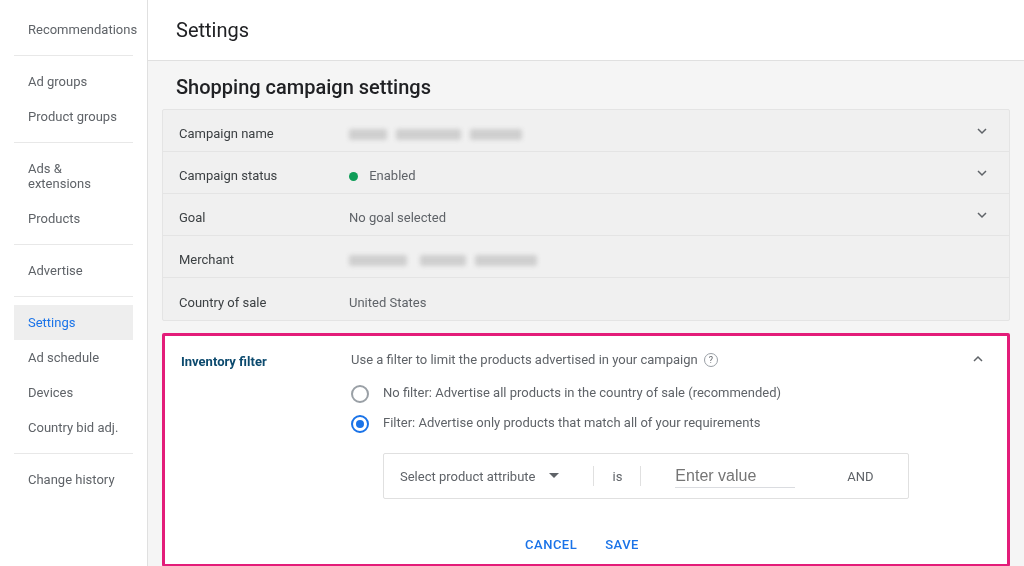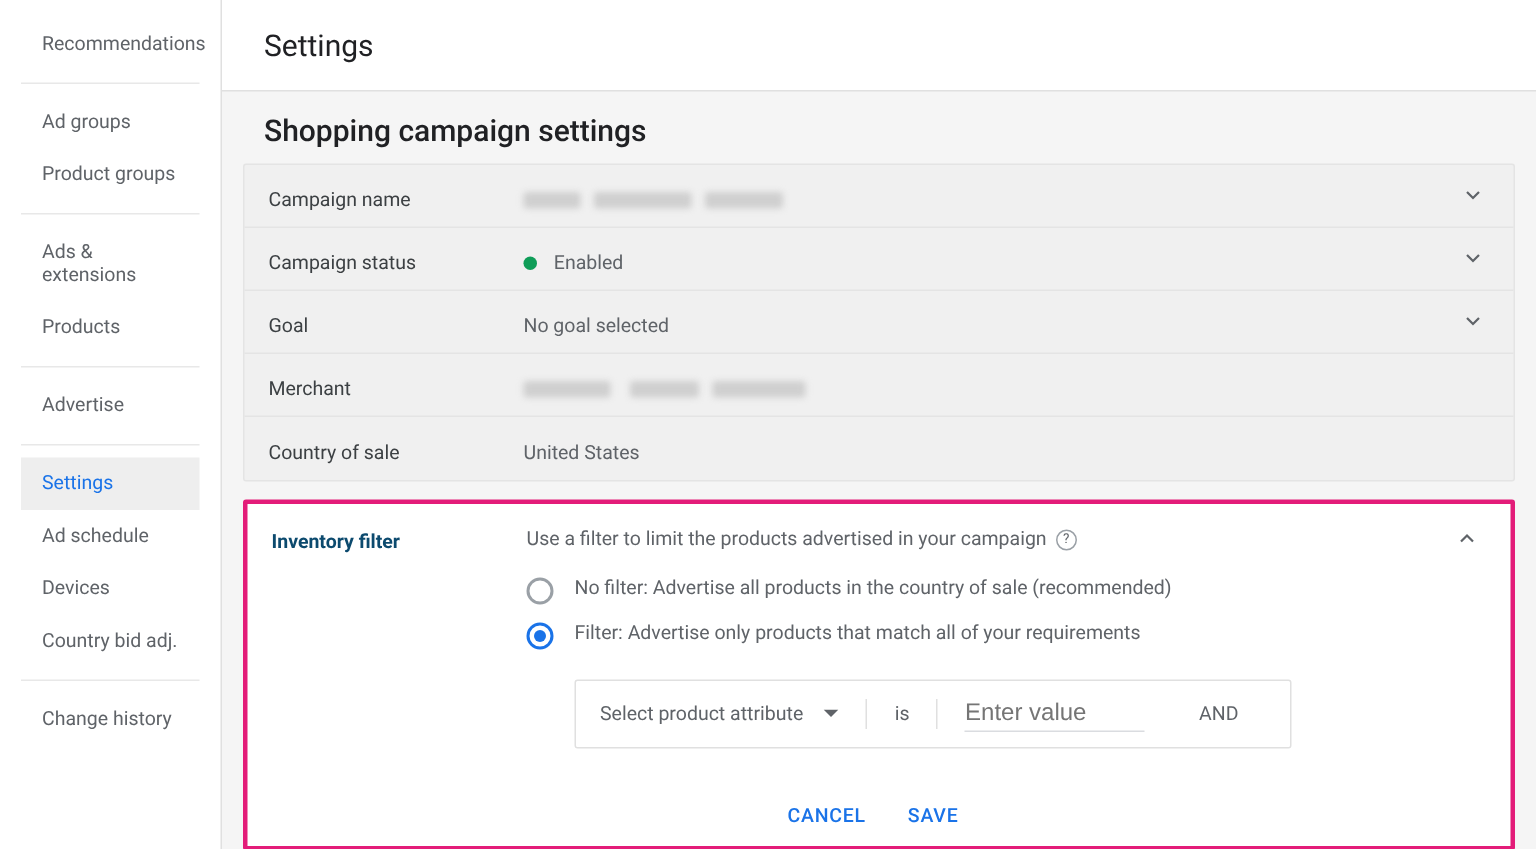--- a/index.html
+++ b/index.html
@@ -170,21 +170,21 @@
     background: #1a73e8;
     border-radius: 50%;
   }
   .filter-row {
     margin: 14px 0 6px 32px;
     border: 1px solid #e0e0e0;
     border-radius: 2px;
     display: inline-flex;
     align-items: center;
     padding: 12px 16px;
-    gap: 0;
+    gap: 16px;
     color: #5f6368;
   }
   .seg {
     padding: 0 18px;
     display: inline-flex;
     align-items: center;
     height: 20px;
   }
   .seg.b-left { border-left: 1px solid #e0e0e0; }
   .seg.b-right { border-right: 1px solid #e0e0e0; }

